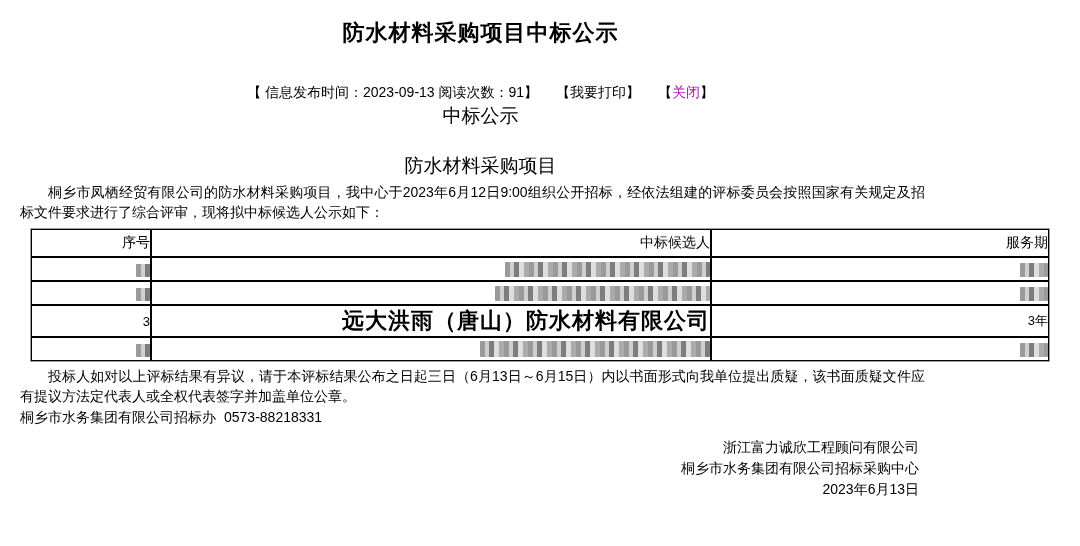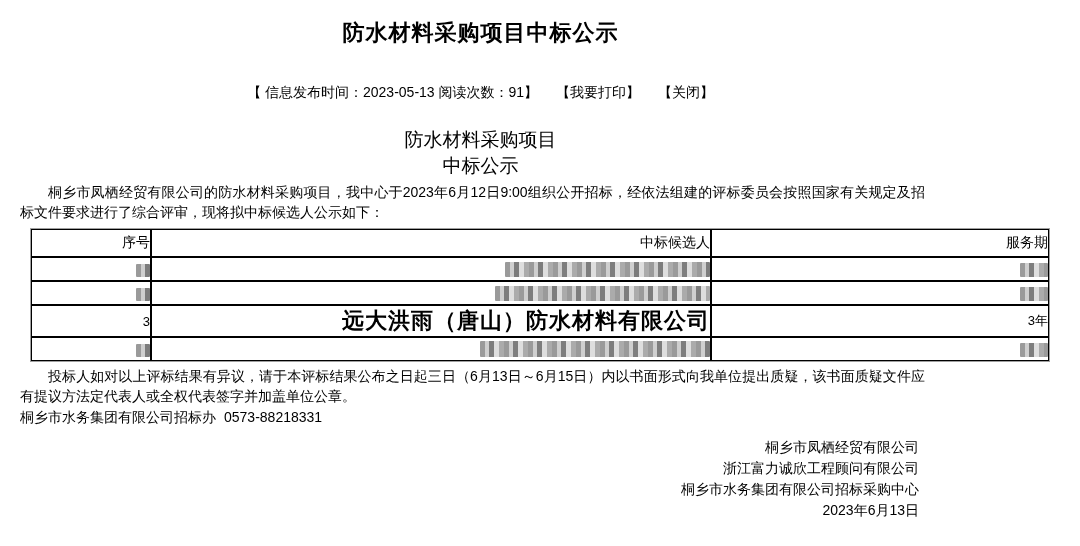--- a/index.html
+++ b/index.html
@@ -22,21 +22,21 @@
     font-weight: bold;
     letter-spacing: 1px;
   }
 
   .info-bar {
     margin-top: 36px;
     text-align: center;
     font-size: 14px;
   }
   .info-bar .seg { margin-left: 14px; }
-  .close-link { color: #000000; text-decoration: none; cursor: pointer; }
+  .close-link { color: #a21caf; text-decoration: none; cursor: pointer; }
   .print-btn { cursor: pointer; }
 
   .doc-title {
     text-align: center;
     font-family: "Liberation Serif", "DejaVu Serif", serif;
     font-size: 19px;
     line-height: 24px;
   }
   .doc-title-1 { margin-top: 26px; }
   .doc-title-2 { margin-top: 2px; }
@@ -109,27 +109,27 @@
   }
 </style>
 </head>
 <body>
 
 <div class="page">
 
   <h1 class="page-title">防水材料采购项目中标公示</h1>
 
   <div class="info-bar">
-    <span>【 信息发布时间：2023-05-13 阅读次数：91】</span>
+    <span>【 信息发布时间：2023-09-13 阅读次数：91】</span>
     <span class="seg print-btn">【我要打印】</span>
     <span class="seg"><span>【</span><a class="close-link">关闭</a><span>】</span></span>
   </div>
 
+  <div class="doc-title doc-title-2">中标公示</div>
   <div class="doc-title doc-title-1">防水材料采购项目</div>
-  <div class="doc-title doc-title-2">中标公示</div>
 
   <p class="para">桐乡市凤栖经贸有限公司的防水材料采购项目，我中心于2023年6月12日9:00组织公开招标，经依法组建的评标委员会按照国家有关规定及招标文件要求进行了综合评审，现将拟中标候选人公示如下：</p>
 
   <table class="result">
     <colgroup>
       <col style="width:120px">
       <col style="width:560px">
       <col style="width:338px">
     </colgroup>
     <thead>
@@ -163,19 +163,18 @@
     </tbody>
   </table>
 
   <p class="para">投标人如对以上评标结果有异议，请于本评标结果公布之日起三日（6月13日～6月15日）内以书面形式向我单位提出质疑，该书面质疑文件应有提议方法定代表人或全权代表签字并加盖单位公章。</p>
 
   <div class="contact contact-2">
     <span>桐乡市水务集团有限公司招标办</span><span class="phone">0573-88218331</span>
   </div>
 
   <div class="signature">
-    <div>桐乡市凤栖经贸有限公司</div>
     <div>浙江富力诚欣工程顾问有限公司</div>
     <div>桐乡市水务集团有限公司招标采购中心</div>
     <div>2023年6月13日</div>
   </div>
 
 </div>
 
 </body></html>

